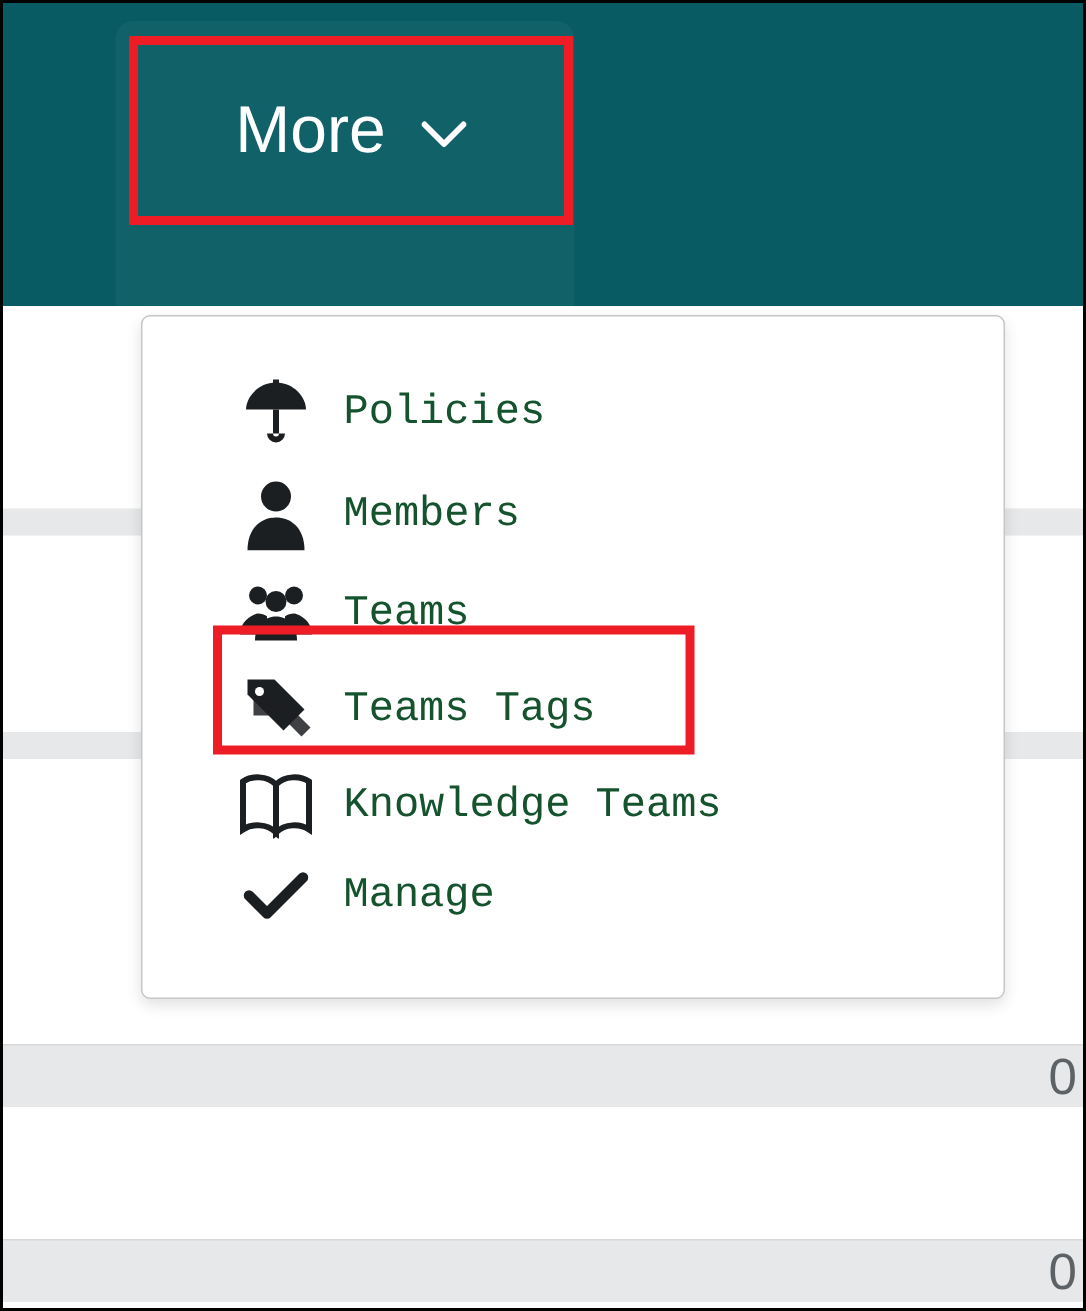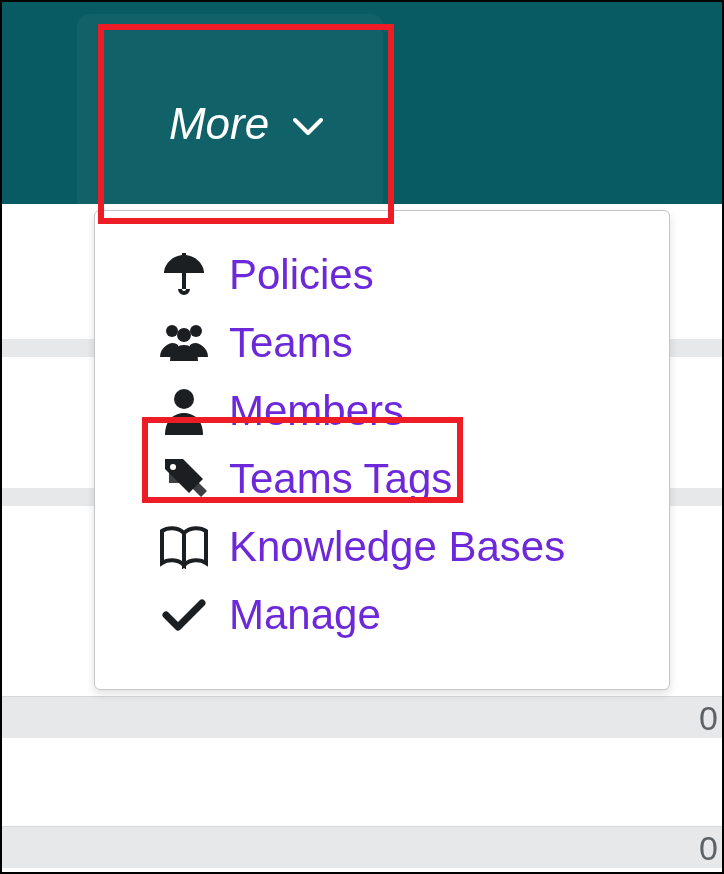--- a/index.html
+++ b/index.html
@@ -23,27 +23,26 @@
   .header-bar {
     position: absolute;
     left: 0;
     top: 0;
     width: 100%;
     height: 204px;
     background: #085b62;
   }
   .more-btn-wrap {
     position: absolute;
-    left: 98px;
+    left: 86px;
     top: 24px;
     width: 296px;
-    height: 200px;
+    height: 126px;
     border: 6px solid #ee1c25;
     z-index: 20;
-    font-style: italic;
   }
   
   .more-faint {
     position: absolute;
     left: 77px;
     top: 14px;
     width: 306px;
     height: 200px;
     border-radius: 12px;
     background: rgba(255,255,255,0.04);
@@ -90,23 +89,24 @@
     position: relative;
   }
   .menu-item .icon-slot {
     width: 66px;
     display: flex;
     justify-content: center;
     align-items: center;
     color: #1c1f22;
   }
   .menu-item .label {
-    font-size: 42px;
-    color: #6d28d9;
+    font-size: 28px;
+    color: #14532d;
     padding-left: 12px;
+    font-family: Liberation Mono, monospace;
   }
   .highlight-members {
     position: absolute;
     left: 142px;
     top: 417px;
     width: 321px;
     height: 86px;
     border: 6px solid #ee1c25;
     z-index: 30;
     pointer-events: none;
@@ -146,61 +146,61 @@
         <rect x="22" y="22" width="4" height="16"></rect>
         <path d="M22 38 a6 6 0 0 0 12 0 h-4 a2 2 0 0 1 -4 0 z" transform="translate(-4,0)"></path>
         <rect x="22" y="2" width="4" height="4"></rect>
       </svg>
     </span>
     <span class="label">Policies</span>
   </div>
 
   <div class="menu-item">
     <span class="icon-slot">
+      <svg width="42" height="48" viewBox="0 0 42 48" fill="#1c1f22">
+        <circle cx="21" cy="12" r="10"></circle>
+        <path d="M2 48 C2 32 12 26 21 26 C30 26 40 32 40 48 Z"></path>
+      </svg>
+    </span>
+    <span class="label">Members</span>
+  </div>
+
+  <div class="menu-item">
+    <span class="icon-slot">
       <svg width="52" height="44" viewBox="0 0 52 44" fill="#1c1f22">
         <circle cx="14" cy="10" r="6"></circle>
           <circle cx="38" cy="10" r="6"></circle>
           <circle cx="26" cy="14" r="7"></circle>
         <path d="M2 36 C2 26 12 22 14 22 C18 22 20 24 20 24 L20 36 Z"></path>
         <path d="M50 36 C50 26 40 22 38 22 C34 22 32 24 32 24 L32 36 Z"></path>
         <path d="M12 40 C12 28 20 24 26 24 C32 24 40 28 40 40 Z"></path>
       </svg>
     </span>
     <span class="label">Teams</span>
   </div>
 
   <div class="menu-item">
     <span class="icon-slot">
-      <svg width="42" height="48" viewBox="0 0 42 48" fill="#1c1f22">
-        <circle cx="21" cy="12" r="10"></circle>
-        <path d="M2 48 C2 32 12 26 21 26 C30 26 40 32 40 48 Z"></path>
-      </svg>
-    </span>
-    <span class="label">Members</span>
-  </div>
-
-  <div class="menu-item">
-    <span class="icon-slot">
       <svg width="50" height="44" viewBox="0 0 50 44" fill="#1c1f22">
         <path d="M6 2 L24 2 L44 22 L30 36 L6 12 Z"></path>
         <circle cx="14" cy="10" r="3" fill="#fff"></circle>
         <path d="M12 8 L30 8 L50 28 L44 34 L30 20 L12 20 Z" opacity="0.85" transform="translate(-2,6)"></path>
       </svg>
     </span>
     <span class="label">Teams Tags</span>
   </div>
 
   <div class="menu-item">
     <span class="icon-slot">
       <svg width="52" height="44" viewBox="0 0 52 44" fill="none" stroke="#1c1f22" stroke-width="4">
         <path d="M4 6 C10 2 20 2 26 8 L26 40 C20 34 10 34 4 38 Z"></path>
         <path d="M48 6 C42 2 32 2 26 8 L26 40 C32 34 42 34 48 38 Z"></path>
       </svg>
     </span>
-    <span class="label">Knowledge Bases</span>
+    <span class="label">Knowledge Teams</span>
   </div>
 
   <div class="menu-item">
     <span class="icon-slot">
       <svg width="44" height="36" viewBox="0 0 44 36">
           <path d="M4 18 L16 30 L40 6" stroke="#1c1f22" stroke-width="7" fill="none" stroke-linecap="round" stroke-linejoin="round"></path>
         </svg>
     </span>
     <span class="label">Manage</span>
   </div>

